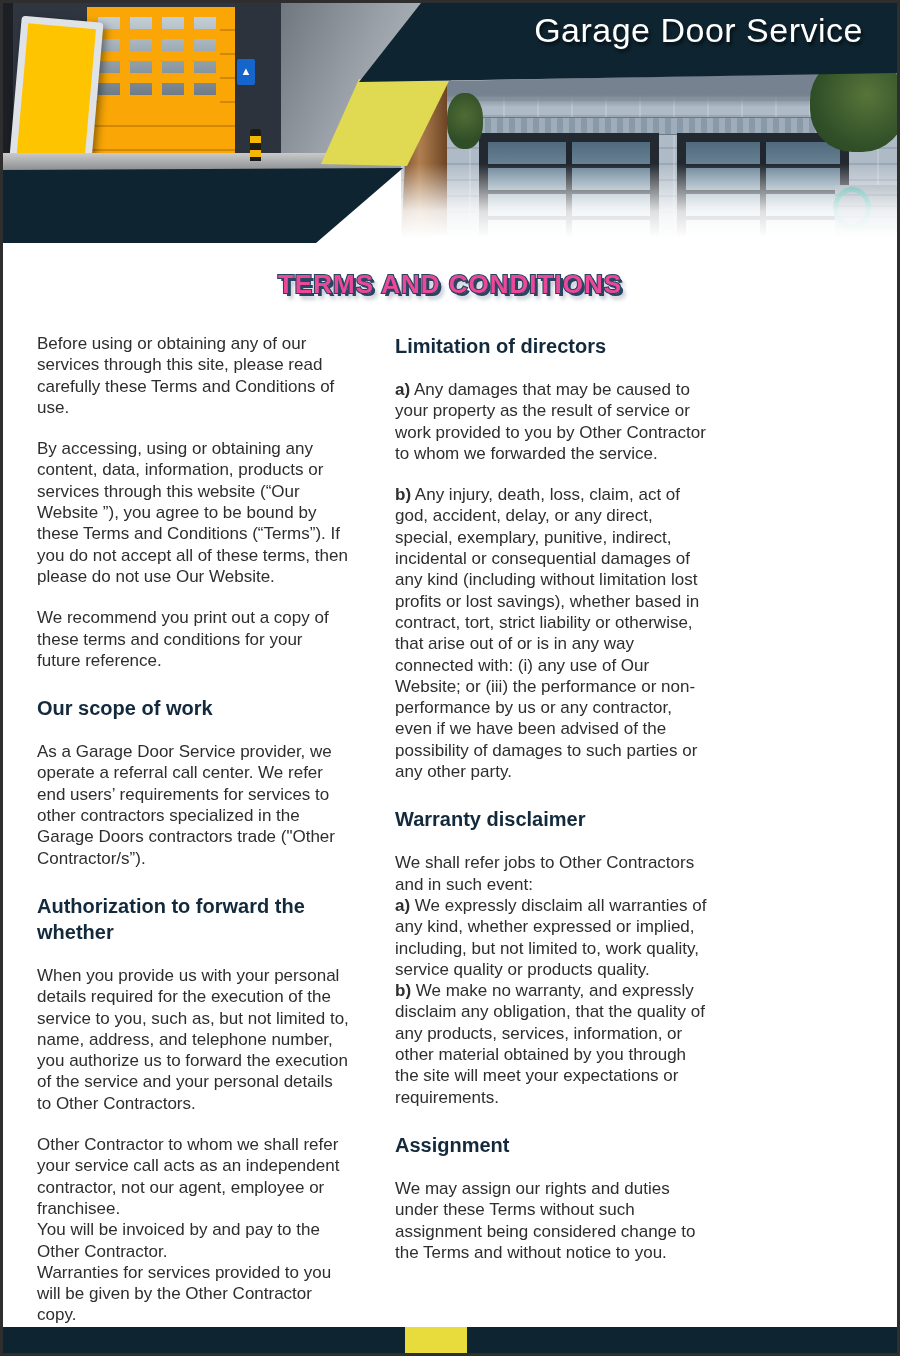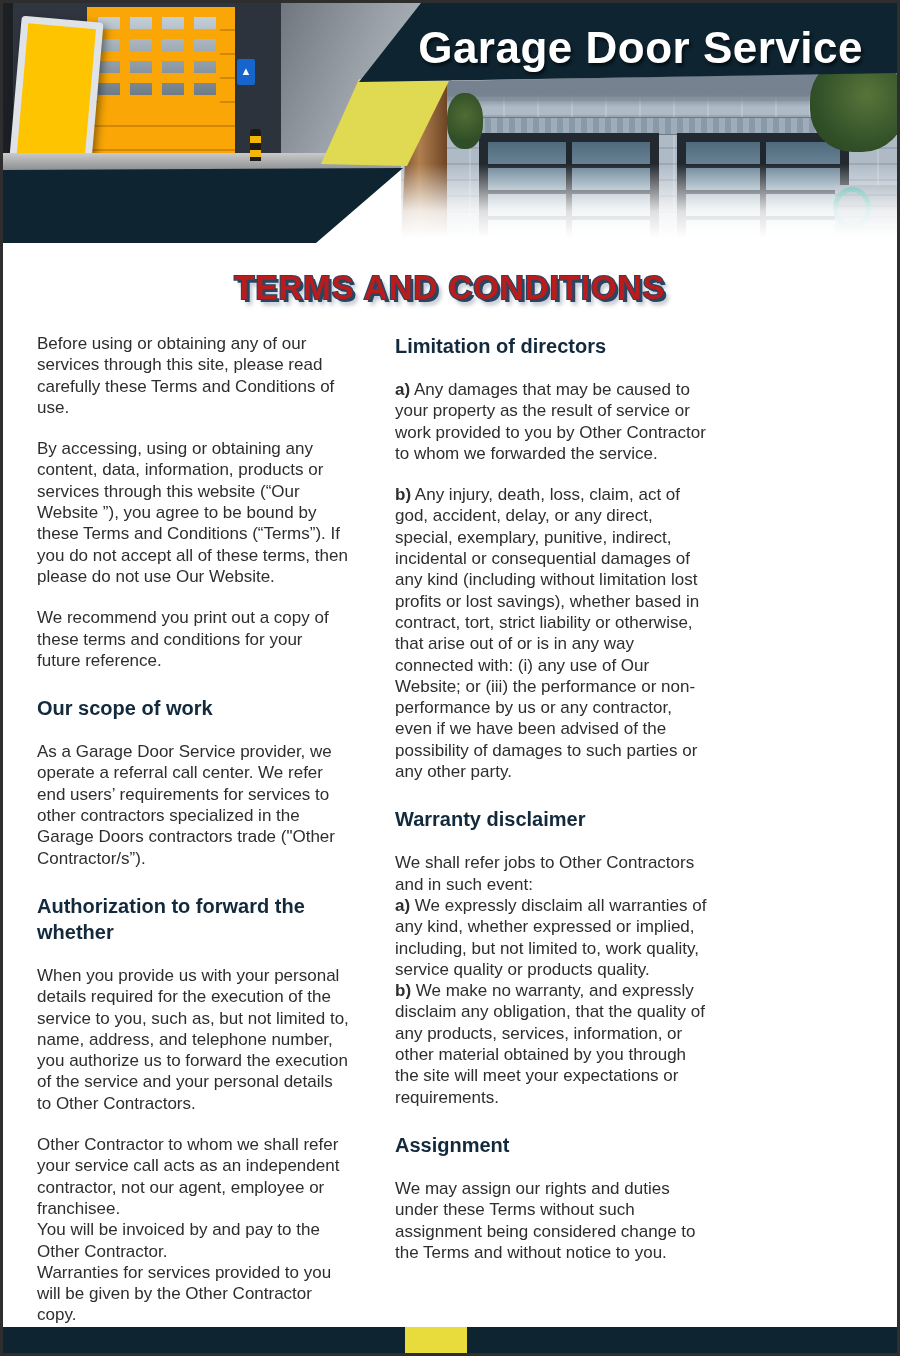--- a/index.html
+++ b/index.html
@@ -63,25 +63,25 @@
     border:5px solid #27a79a; opacity:.8;}
   .pr-fade{position:absolute; inset:0;
     background:linear-gradient(180deg, rgba(255,255,255,0) 55%, rgba(255,255,255,.85) 82%, #fff 97%);}
   
   .shape-yellow{position:absolute; left:0; top:0; width:894px; height:240px; background:#e0d952;
     clip-path:polygon(356px 76px,446px 78px,404px 163px,318px 161px);}
   .band-bottom{position:absolute; left:0; top:0; width:894px; height:240px; background:#0e2430;
     clip-path:polygon(0 167px,400px 165px,313px 240px,0 240px);}
   .band-top{position:absolute; left:0; top:0; width:894px; height:90px; background:#0e2430;
     clip-path:polygon(418px 0,894px 0,894px 70px,356px 79px);}
-  .brand{position:absolute; right:34px; top:20px; color:#fff; font-size:44px; font-weight:bold;
+  .brand{position:absolute; right:34px; top:8px; color:#fff; font-size:34px; font-weight:normal;
     letter-spacing:.5px; text-shadow:2px 3px 3px rgba(0,0,0,.55); white-space:nowrap;}
   
-  .page-title{margin:266px 0 0 0; text-align:center; font-size:33px; font-weight:bold; letter-spacing:1px;
-    color:#b91c1c; -webkit-text-stroke:2.2px #2a4562; paint-order:stroke fill;
+  .page-title{margin:266px 0 0 0; text-align:center; font-size:26px; font-weight:bold; letter-spacing:1px;
+    color:#ec4899; -webkit-text-stroke:2.2px #2a4562; paint-order:stroke fill;
     text-shadow:3px 3px 0 #2a4562, 5px 6px 4px rgba(42,69,98,.35);
     position:absolute; left:0; top:0; width:894px;}
   
   .columns{position:absolute; left:0; top:330px; width:738px; box-sizing:border-box;
     padding:0 34px; display:flex; gap:46px;}
   .col{flex:1; min-width:0; color:#2e2e2e; font-size:17px; line-height:21.3px;}
   .col p{margin:0 0 20px 0;}
   .col h3{margin:24px 0 20px 0; font-size:20px; line-height:26px; color:#13293c; font-weight:bold;}
   .col p:first-child, .col h3:first-child{margin-top:0;}
   .col strong{font-weight:bold;}

